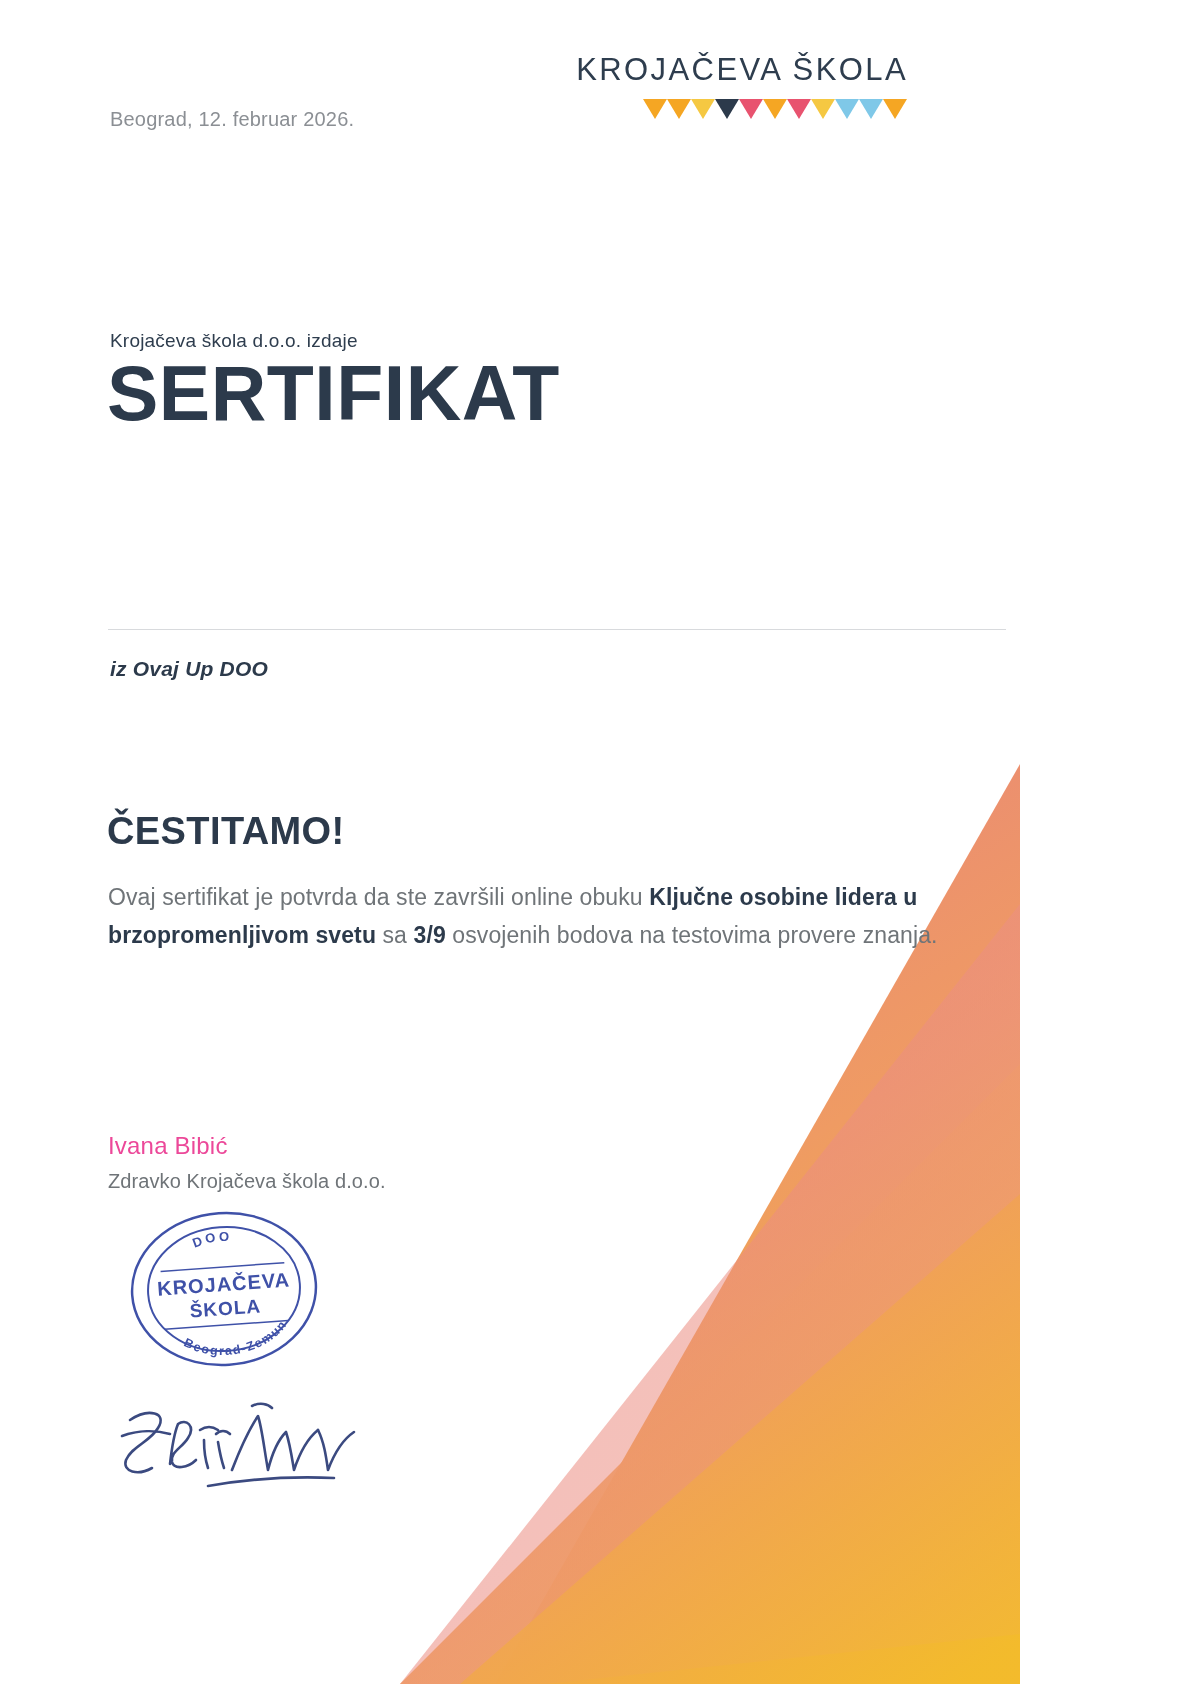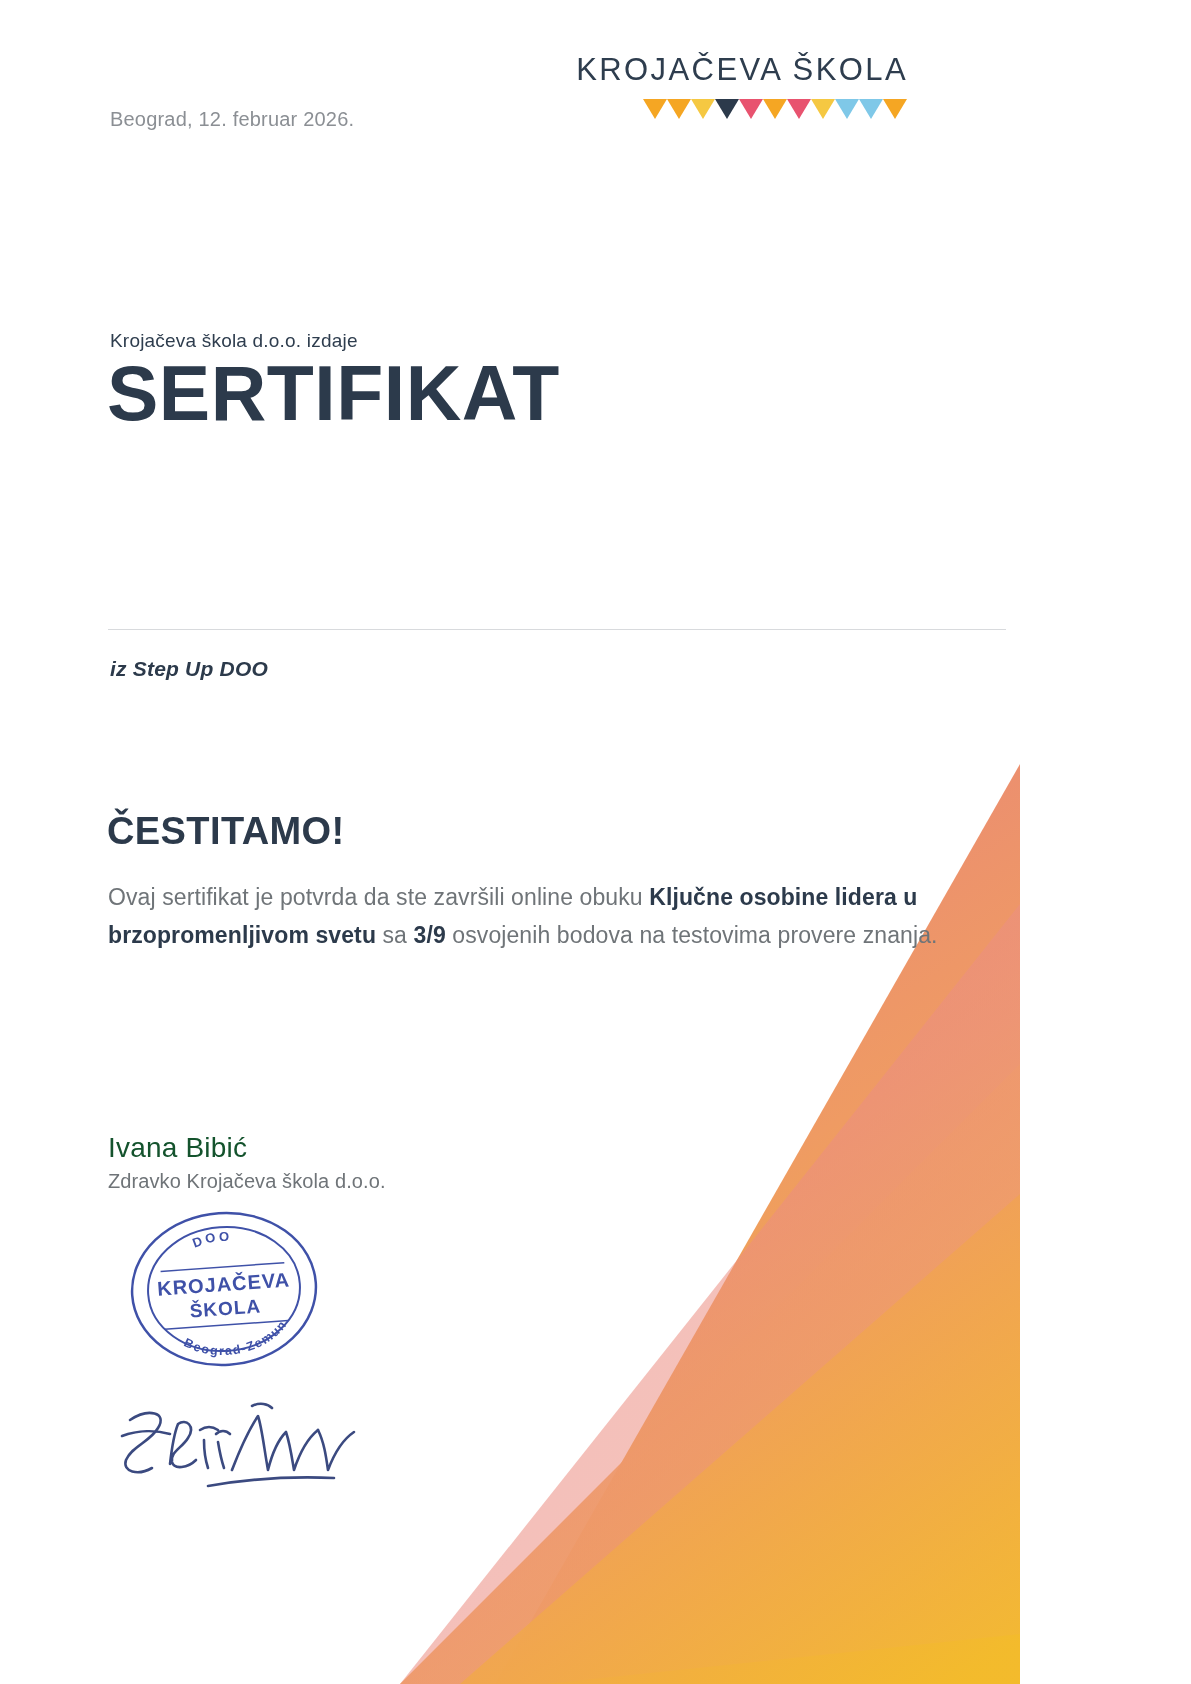--- a/index.html
+++ b/index.html
@@ -143,22 +143,22 @@
   .score {
     color: #2c3a4b;
     font-weight: bold;
   }
 
   
   .signer-name {
     position: absolute;
     left: 108px;
     top: 1132px;
-    font-size: 28px;
-    color: #14532d;
+    font-size: 24px;
+    color: #ec4899;
     letter-spacing: 0.2px;
   }
   .signer-role {
     position: absolute;
     left: 108px;
     top: 1170px;
     font-size: 20px;
     color: #6f7478;
     letter-spacing: 0.1px;
   }
@@ -225,21 +225,21 @@
       </svg>
     </div>
   </div>
 
   <div class="date-line">Beograd, 12. februar 2026.</div>
 
   <div class="issuer">Krojačeva škola d.o.o. izdaje</div>
   <div class="cert-title">SERTIFIKAT</div>
 
   <div class="recipient-rule"></div>
-  <div class="recipient-company">iz Step Up DOO</div>
+  <div class="recipient-company">iz Ovaj Up DOO</div>
 
   <div class="congrats">ČESTITAMO!</div>
   <div class="body-text">
     <span>Ovaj sertifikat je potvrda da ste završili online obuku </span><b>Ključne osobine lidera u brzopromenljivom svetu</b><span> sa </span><span class="score">3/9</span><span> osvojenih bodova na testovima provere znanja.</span>
   </div>
 
   <div class="signer-name">Ivana Bibić</div>
   <div class="signer-role">Zdravko Krojačeva škola d.o.o.</div>
 
   <div class="stamp">

